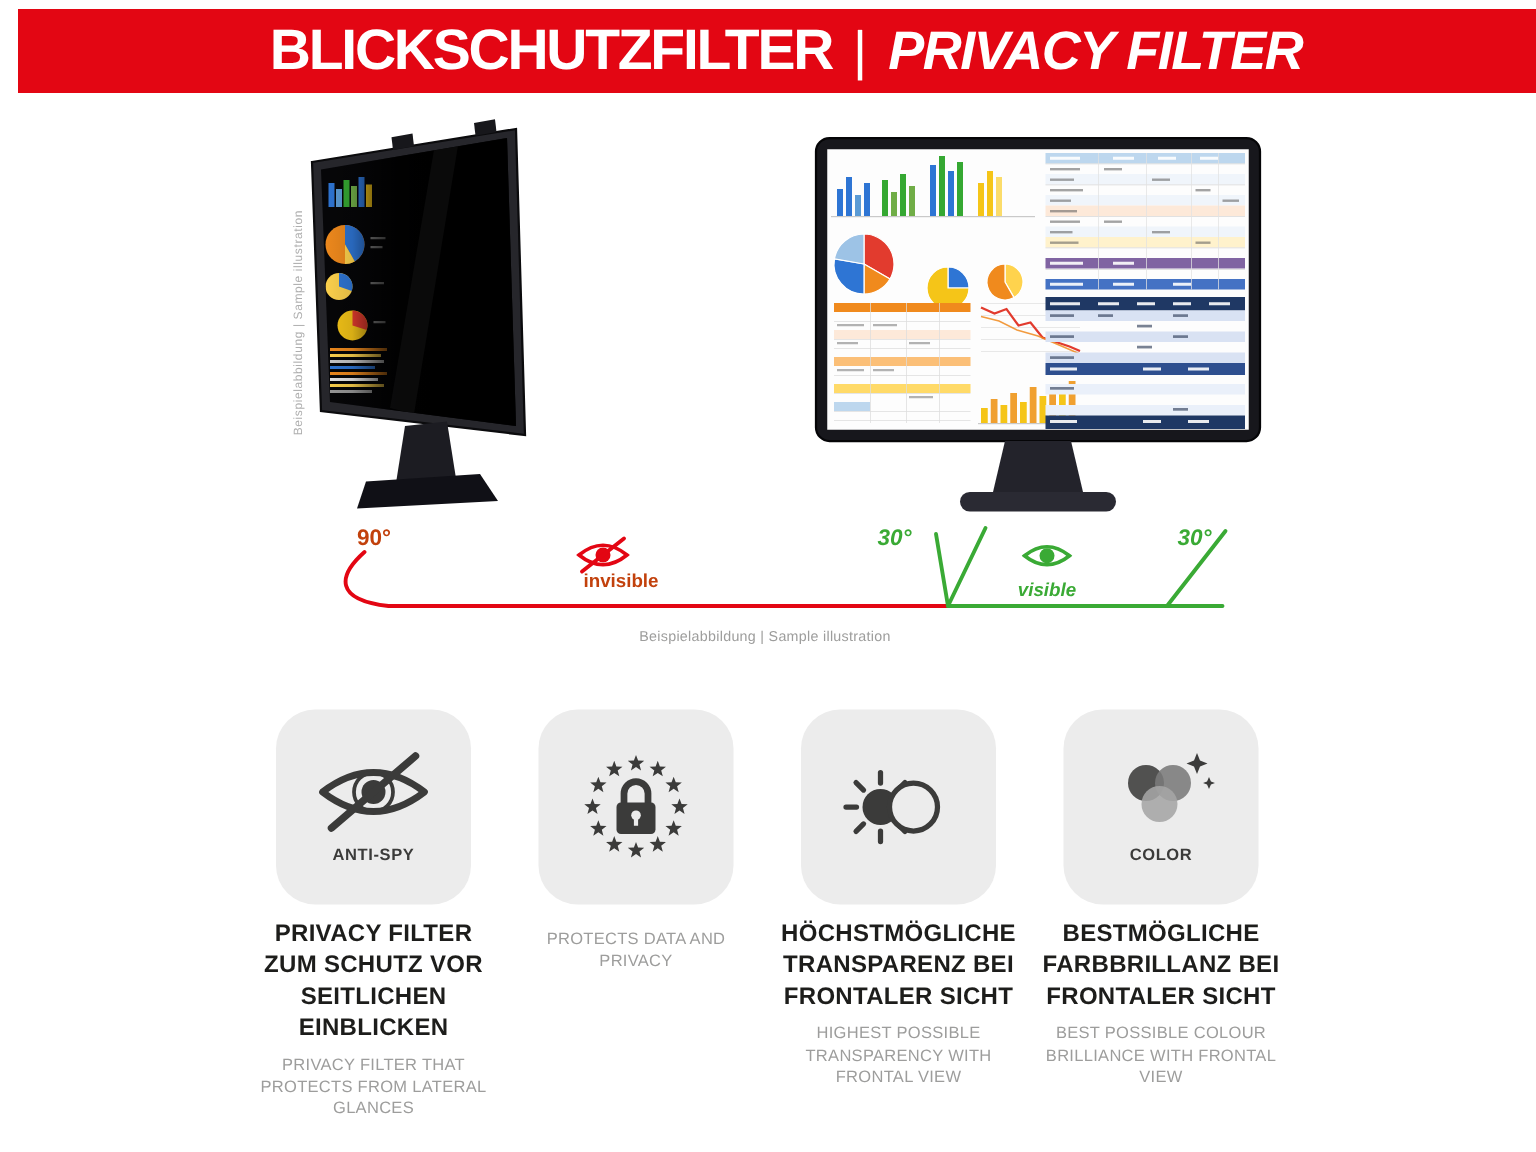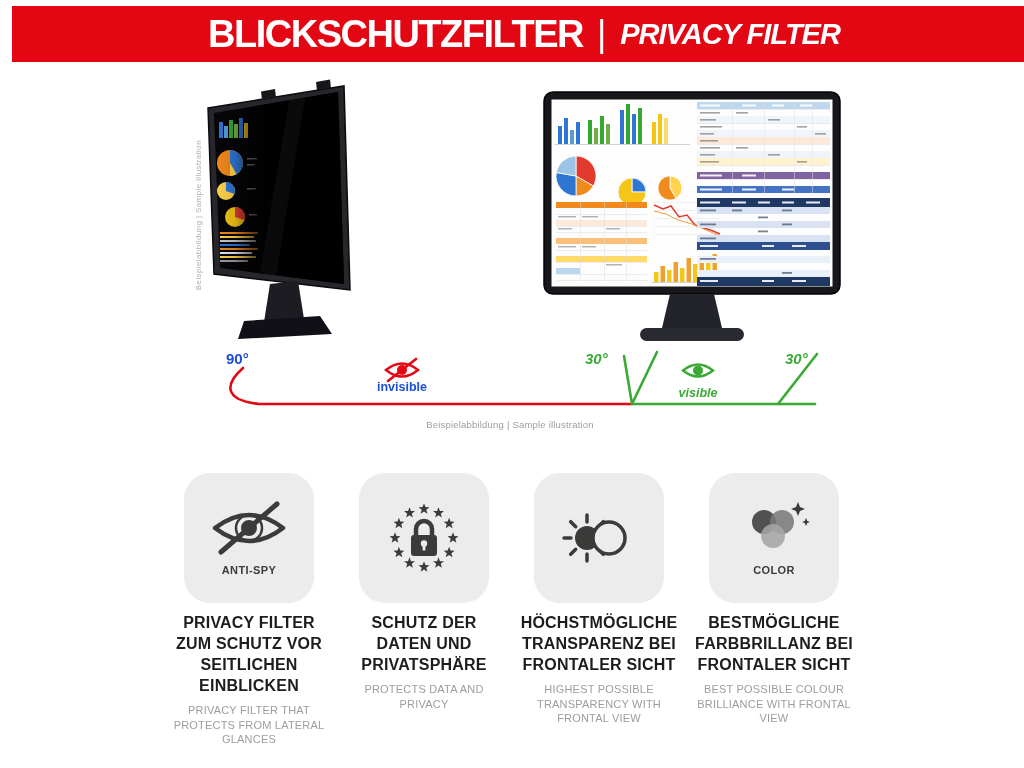--- a/index.html
+++ b/index.html
@@ -5,29 +5,29 @@
   html,body{margin:0;padding:0;background:#ffffff;}
   .stage{position:relative;width:1024px;height:768px;background:#ffffff;overflow:hidden;
          font-family:"Liberation Sans", sans-serif;}
   .abs{position:absolute;}
 
   
   .banner{position:absolute;left:12px;top:6px;width:1024px;height:56px;background:#e30613;
           display:flex;align-items:center;justify-content:center;}
   .banner .t-de{color:#fff;font-size:38px;font-weight:800;letter-spacing:-1.5px;}
   .banner .t-div{color:#fff;font-size:36px;font-weight:300;margin:0 14px;}
-  .banner .t-en{color:#fff;font-size:29px;font-weight:800;font-style:italic;letter-spacing:-1px;}
+  .banner .t-en{color:#fff;font-size:36px;font-weight:800;font-style:italic;letter-spacing:-1px;}
 
   
   .side-label{position:absolute;left:194px;top:140px;color:#aeaeae;font-size:8px;letter-spacing:.4px;
               writing-mode:vertical-rl;transform:rotate(180deg);}
 
   
   .angle-label{position:absolute;font-size:15px;font-weight:700;}
-  .red{color:#1d4ed8;} .green{color:#3aaa35;font-style:italic;}
+  .red{color:#c2410c;margin-left:12px;} .green{color:#3aaa35;font-style:italic;}
   .eye-caption{position:absolute;width:60px;text-align:center;font-size:12.5px;font-weight:700;}
 
   .caption{position:absolute;left:385px;top:419px;width:250px;text-align:center;
            color:#9d9d9c;font-size:9.5px;letter-spacing:.2px;}
 
   
   .card{position:absolute;top:473px;width:130px;height:130px;border-radius:26px;background:#ececec;
         display:flex;flex-direction:column;align-items:center;justify-content:center;}
   .card-badge{margin-top:8px;font-size:11px;font-weight:700;color:#3b3b3a;letter-spacing:.4px;}
   .feature-text{position:absolute;top:612px;width:158px;text-align:center;}
@@ -355,21 +355,20 @@
       <path d="M70,18 L71.3,21 L74,22 L71.3,23 L70,26 L68.7,23 L66,22 L68.7,21 Z" fill="#3b3b3a"></path>
     </svg>
     <div class="card-badge">COLOR</div>
   </div>
 
   <div class="feature-text" style="left:170px">
     <div class="de">PRIVACY FILTER ZUM SCHUTZ VOR SEITLICHEN EINBLICKEN</div>
     <div class="en">PRIVACY FILTER THAT PROTECTS FROM LATERAL GLANCES</div>
   </div>
   <div class="feature-text" style="left:345px">
-    <div class="de">SCHUTZ DER DATEN UND PRIVATSPHÄRE</div>
     <div class="en">PROTECTS DATA AND PRIVACY</div>
   </div>
   <div class="feature-text" style="left:520px">
     <div class="de">HÖCHSTMÖGLICHE TRANSPARENZ BEI FRONTALER SICHT</div>
     <div class="en">HIGHEST POSSIBLE TRANSPARENCY WITH FRONTAL VIEW</div>
   </div>
   <div class="feature-text" style="left:695px">
     <div class="de">BESTMÖGLICHE FARBBRILLANZ BEI FRONTALER SICHT</div>
     <div class="en">BEST POSSIBLE COLOUR BRILLIANCE WITH FRONTAL VIEW</div>
   </div>

